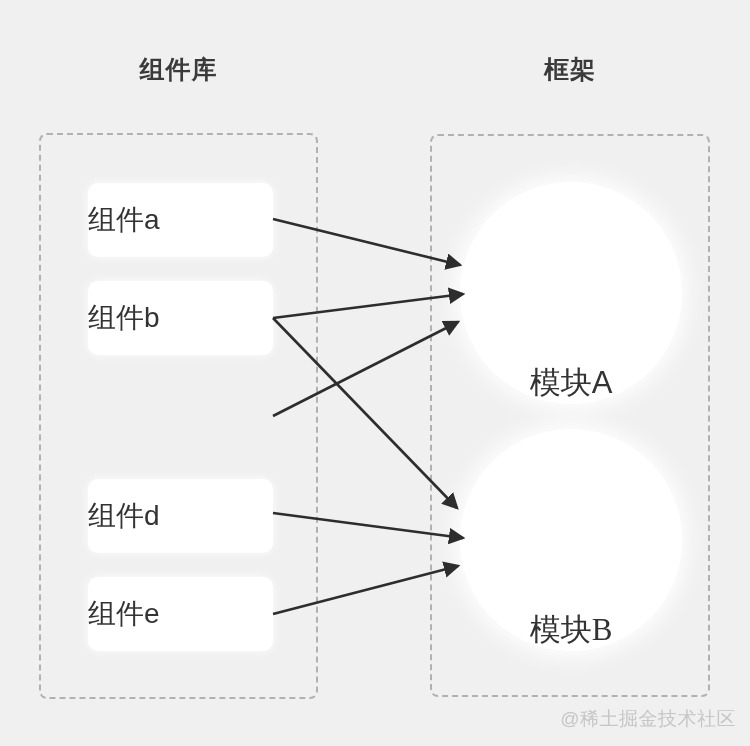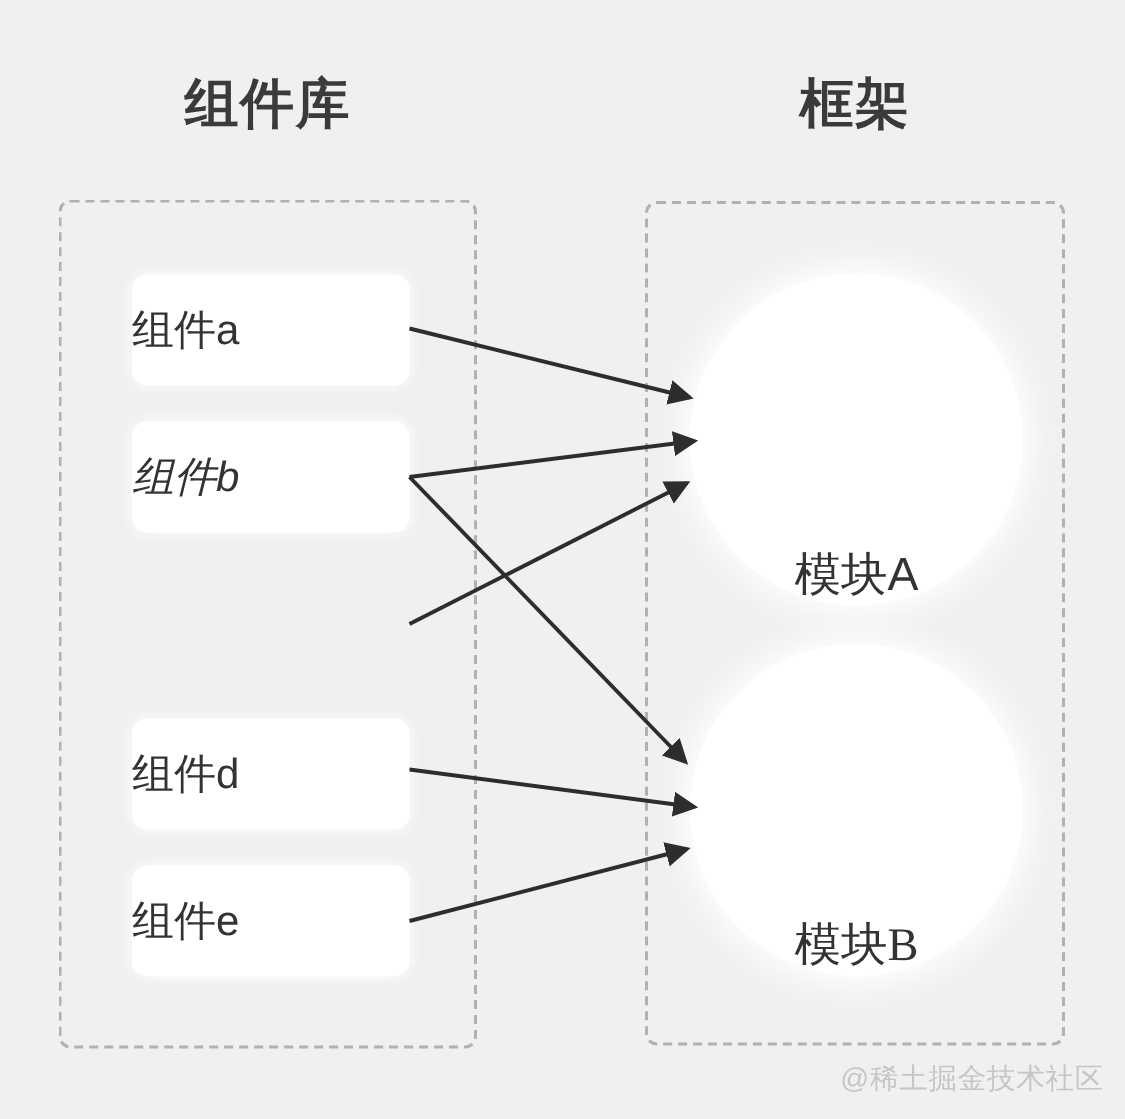--- a/index.html
+++ b/index.html
@@ -13,21 +13,21 @@
     height: 746px;
     background: #f0f0f0;
     overflow: hidden;
   }
   .col-title {
     position: absolute;
     top: 48px;
     height: 42px;
     line-height: 42px;
     text-align: center;
-    font-size: 36px;
+    font-size: 25px;
     font-weight: 600;
     color: #3a3a3a;
     letter-spacing: 1px;
   }
   #title-left  { left: 39px;  width: 279px; }
   #title-right { left: 430px; width: 280px; }
 
   .panel {
     position: absolute;
     border: 2px dashed #b1b1b1;
@@ -45,21 +45,21 @@
     height: 74px;
     background: #ffffff;
     border-radius: 10px;
     display: flex;
     align-items: center;
     font-size: 28px;
     color: #333333;
     box-shadow: 0 0 10px rgba(255,255,255,0.9);
   }
   #node-a { top: 183px; }
-  #node-b { top: 281px; font-style: italic; }
+  #node-b { top: 281px; }
   #node-c { top: 380px; }
   #node-d { top: 479px; }
   #node-e { top: 577px; }
 
   .module-circle {
     position: absolute;
     width: 222px;
     height: 222px;
     background: #ffffff;
     border-radius: 50%;

